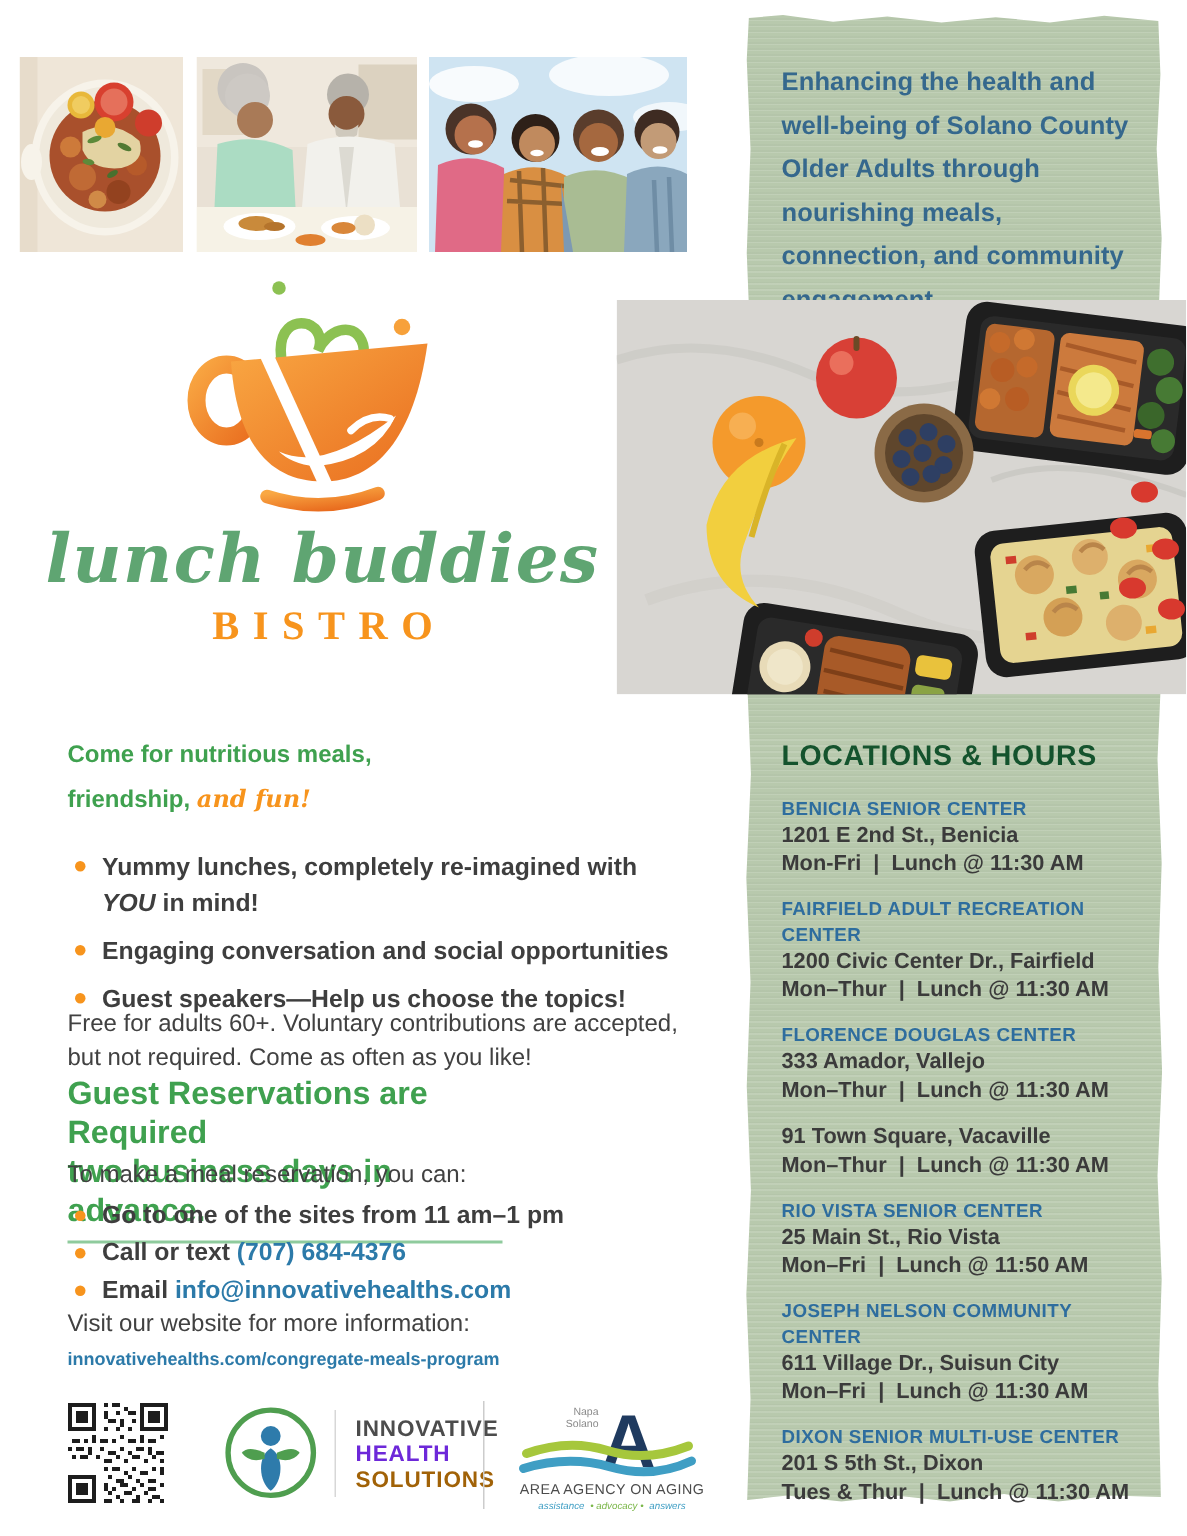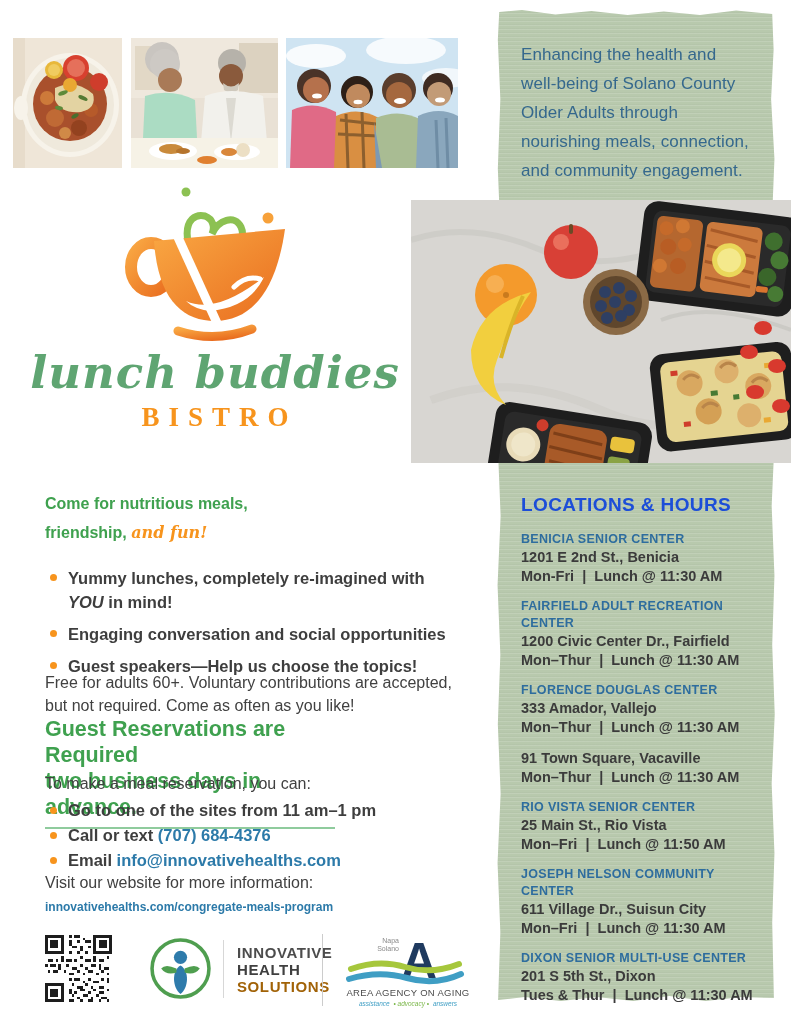--- a/index.html
+++ b/index.html
@@ -16,21 +16,21 @@
 
   
   .green-col {
     position:absolute; left:497px; top:10px; width:278px; height:992px;
     background:#b8c9ad;
     background-image:repeating-linear-gradient(0deg, rgba(255,255,255,.12) 0 1px, rgba(0,0,0,0.02) 1px 2px, transparent 2px 4px);
     clip-path:polygon(0.8% 0.2%, 9% 0%, 21% 0.45%, 34% 0.1%, 47% 0.5%, 60% 0.15%, 73% 0.5%, 86% 0.05%, 99% 0.4%, 99.5% 4%, 98.6% 9%, 99.8% 15%, 98.8% 22%, 99.9% 29%, 99.0% 36%, 99.9% 43%, 98.8% 50%, 99.8% 57%, 99.0% 64%, 99.9% 71%, 98.8% 78%, 99.8% 85%, 99.0% 92%, 99.6% 99.6%, 88% 99.5%, 75% 99.9%, 62% 99.4%, 49% 99.9%, 36% 99.5%, 23% 99.9%, 10% 99.5%, 0.4% 99.8%, 1.2% 93%, 0.2% 86%, 1.3% 79%, 0.3% 72%, 1.2% 65%, 0.2% 58%, 1.3% 51%, 0.3% 44%, 1.2% 37%, 0.2% 30%, 1.3% 23%, 0.3% 16%, 1.2% 9%, 0.3% 3%);
   }
   .tagline {
     position:absolute; left:521px; top:40px; width:234px;
-    font-size:17px; font-weight:normal; color:#35688d; line-height:29px; letter-spacing:.1px;
+    font-size:17px; font-weight:bold; color:#35688d; line-height:29px; letter-spacing:.1px;
   }
 
   
   #hero-photo { position:absolute; left:411px; top:200px; width:380px; height:263px; overflow:hidden; }
   #hero-photo svg { display:block; width:100%; height:100%; }
 
   
   #logo-cup { position:absolute; left:118px; top:182px; width:190px; height:162px; }
   .logo-script {
     position:absolute; left:20px; top:346px; width:390px; text-align:center;
@@ -58,32 +58,32 @@
   .lead { position:absolute; left:45px; top:775px; font-size:16px; color:#414141; }
   #resv-options { top:799px; }
   #resv-options .bullet-row { margin-bottom:3px; }
   #resv-options .bullet-text { line-height:22px; }
   .link { color:#2c7aa9; text-decoration:none; font-weight:bold; }
   .website { position:absolute; left:45px; top:871px; font-size:16px; color:#414141; line-height:23px; }
   .website .link { font-size:12px; }
 
   
   .locations { position:absolute; left:521px; top:494px; width:248px; }
-  .loc-heading { font-size:19px; font-weight:bold; color:#1d4ed8; letter-spacing:.4px; margin-bottom:15px; }
+  .loc-heading { font-size:19px; font-weight:bold; color:#14532d; letter-spacing:.4px; margin-bottom:15px; }
   .loc-block { margin-bottom:13px; }
   .loc-name { font-size:12.5px; font-weight:bold; color:#2e6d9e; letter-spacing:.3px; line-height:17px; }
   .loc-line { font-size:14.5px; font-weight:bold; color:#3b3b3b; line-height:18.5px; white-space:pre-wrap; }
 
   
   .footer { position:absolute; left:45px; top:932px; width:430px; height:80px; }
   #qr { position:absolute; left:0; top:3px; width:67px; height:67px; }
   #ihs-logo { position:absolute; left:104px; top:5px; width:63px; height:63px; }
   .ihs-divider-sm { position:absolute; left:178px; top:8px; width:1px; height:58px; background:#d7d7d7; }
   .ihs-text { position:absolute; left:192px; top:12px; font-size:15px; font-weight:bold; letter-spacing:.6px; line-height:17px; }
-  .ihs-text .l1 { color:#4c4c4c; } .ihs-text .l2 { color:#404040; } .ihs-text .l3 { color:#a16207; }
+  .ihs-text .l1 { color:#4c4c4c; } .ihs-text .l2 { color:#6d28d9; } .ihs-text .l3 { color:#a16207; }
   .footer-divider { position:absolute; left:277px; top:2px; width:1px; height:72px; background:#cccccc; }
   #aaa-logo { position:absolute; left:296px; top:0; width:134px; height:80px; }
 </style>
 </head>
 <body>
 
 <div id="flyer">
 
   <div class="photo" id="photo1">
     <svg viewBox="0 0 109 130" preserveAspectRatio="none">

